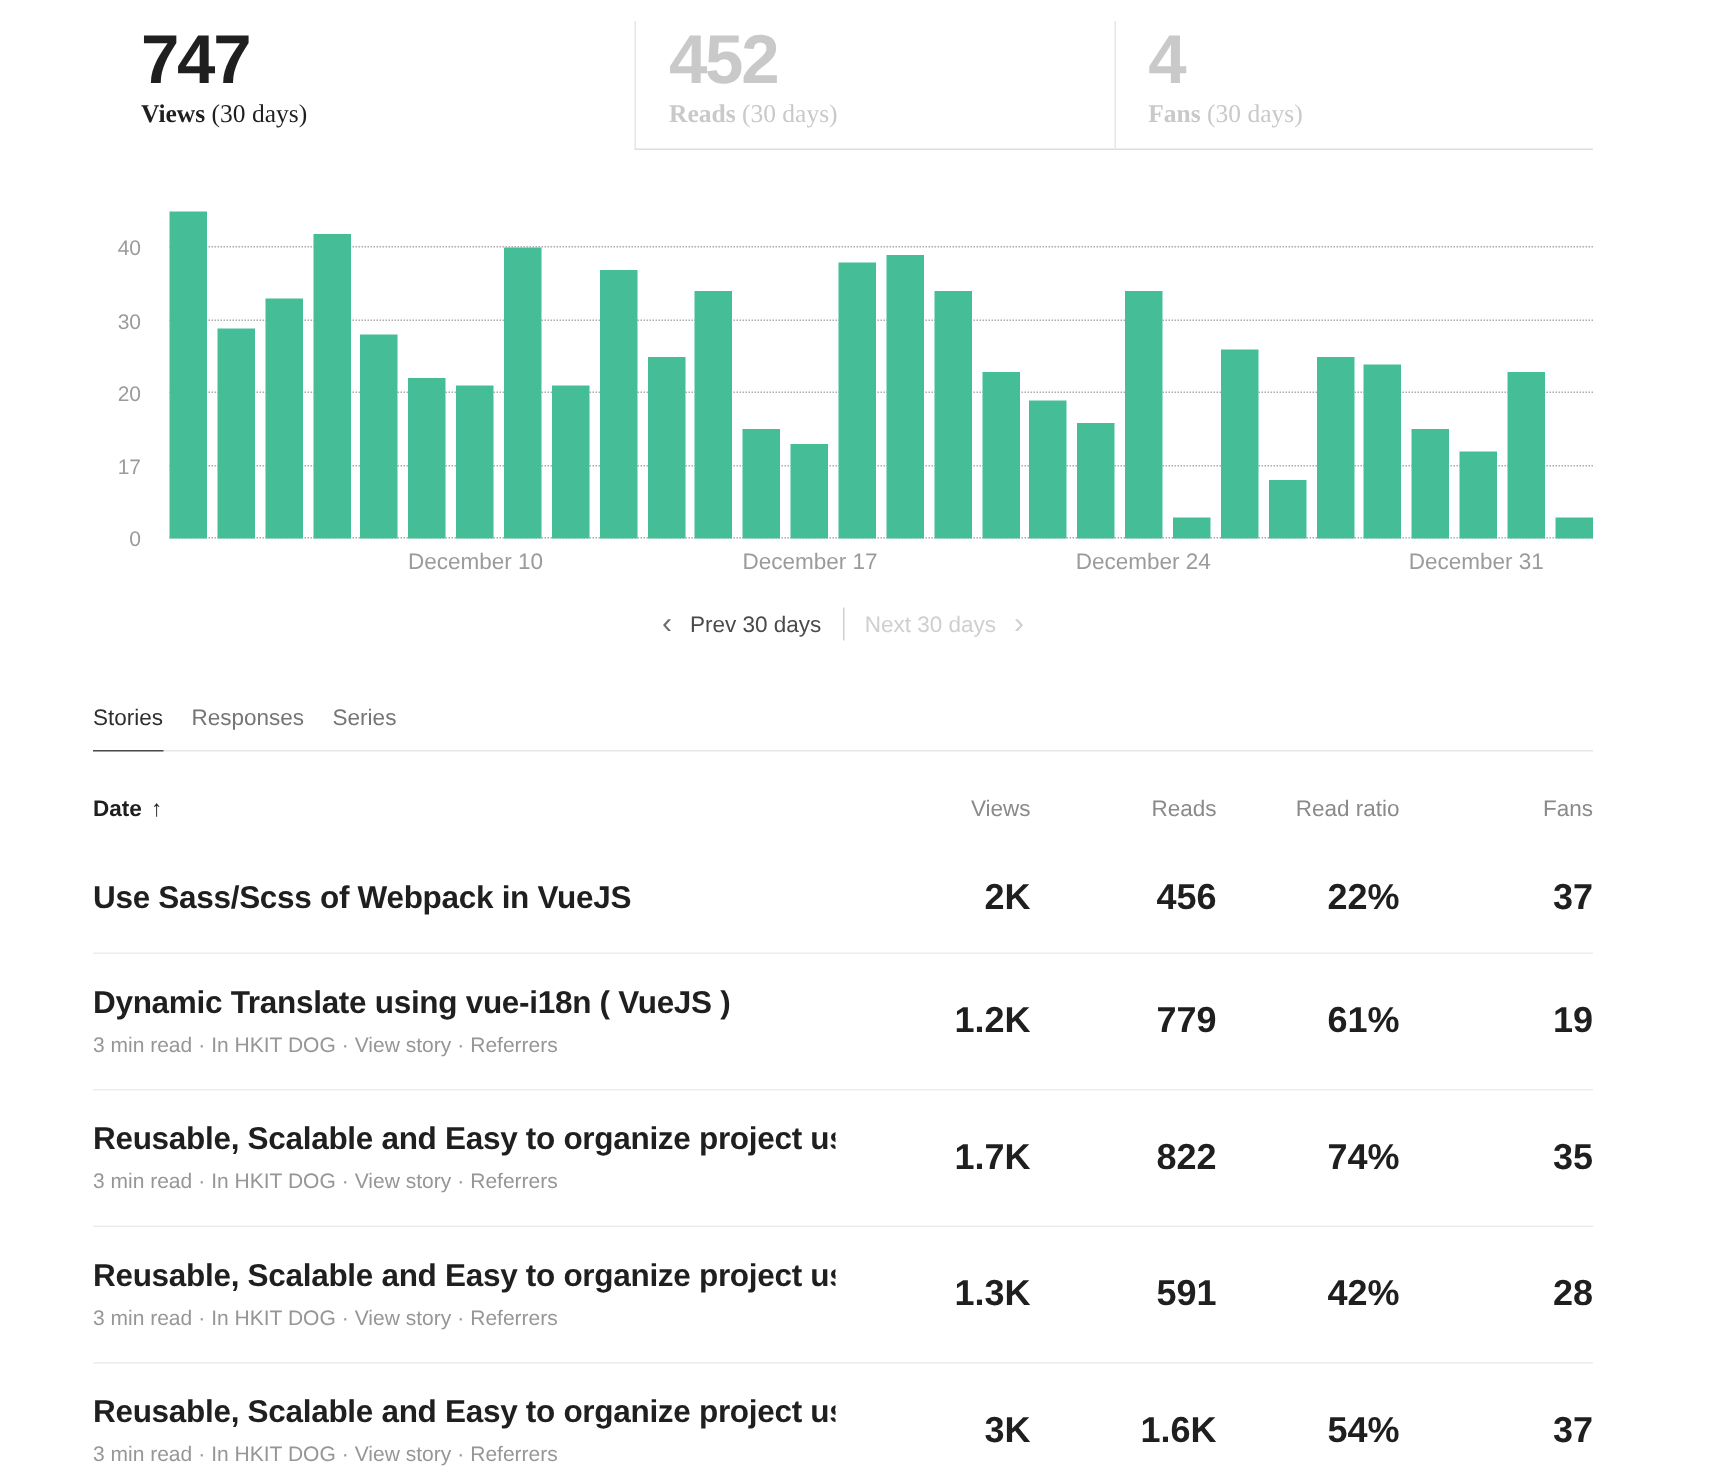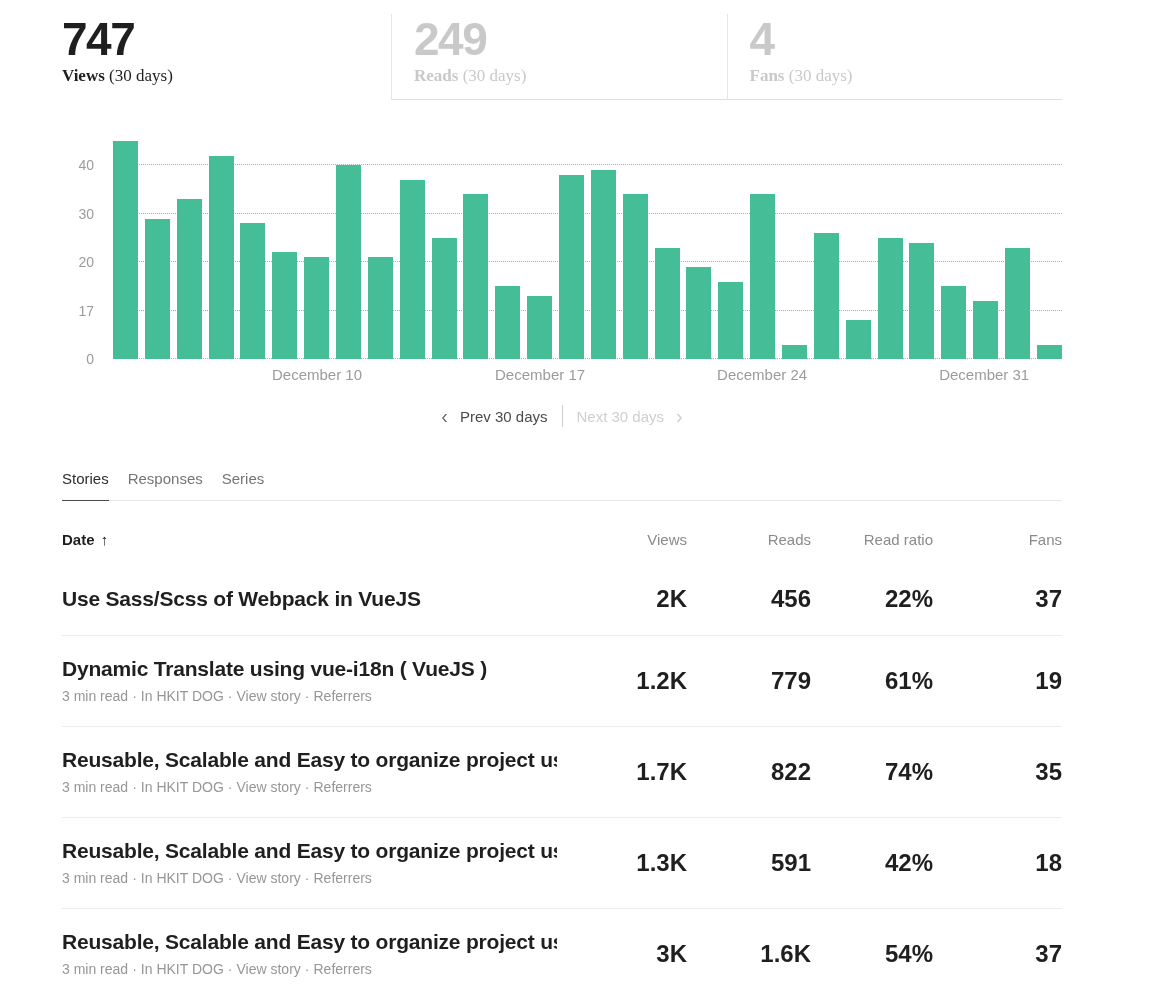--- a/index.html
+++ b/index.html
@@ -7,21 +7,21 @@
   body {
     width:1152px; height:984px; overflow:hidden;
     font-family:"Liberation Sans", sans-serif;
     color:#1f1f1f;
   }
   .content { width:1000px; margin-left:62px; padding-top:14px; }
 
   
   .stats-row { display:flex; width:1000px; }
   .stat-panel { height:86px; padding:2px 0 0 0; cursor:pointer; }
-  .stat-panel:first-child { width:329px; }
+  .stat-panel:first-child { width:329px;margin-left:32px; }
   .stat-panel + .stat-panel {
     flex:1; padding-left:22px;
     border-left:1px solid #e6e6e6;
     border-bottom:1px solid #dedede;
   }
   .stat-number {
     font-size:46px; font-weight:bold; letter-spacing:-1.5px;
     line-height:46px; color:#c9c9c9;
   }
   .stat-label { font-size:17px; color:#c9c9c9; margin-top:4px;font-family:Liberation Serif, serif; }
@@ -92,21 +92,21 @@
   <div class="stats-row">
 
   <div class="stat-panel active">
       <div class="stat-number">747</div>
       <div class="stat-label">
         <span class="metric">Views</span>
         <span>(30 days)</span>
       </div>
     </div>
       <div class="stat-panel">
-      <div class="stat-number">249</div>
+      <div class="stat-number">452</div>
       <div class="stat-label">
         <span class="metric">Reads</span>
         <span>(30 days)</span>
       </div>
     </div>
       <div class="stat-panel">
       <div class="stat-number">4</div>
       <div class="stat-label">
         <span class="metric">Fans</span>
         <span>(30 days)</span>
@@ -247,21 +247,21 @@
       <div class="story-row">
       <div class="row-main">
         <div class="row-title">Reusable, Scalable and Easy to organize project usin...</div>
         <div class="row-sub">
           <span>3 min read</span><span class="dot">·</span><span>In HKIT DOG</span><span class="dot">·</span><span class="sub-link">View story</span><span class="dot">·</span><span class="sub-link">Referrers</span>
         </div>
       </div>
       <div class="cell-num col-views">1.3K</div>
       <div class="cell-num col-reads">591</div>
       <div class="cell-num col-ratio">42%</div>
-      <div class="cell-num col-fans">18</div>
+      <div class="cell-num col-fans">28</div>
     </div>
       <div class="story-row">
       <div class="row-main">
         <div class="row-title">Reusable, Scalable and Easy to organize project usin...</div>
         <div class="row-sub">
           <span>3 min read</span><span class="dot">·</span><span>In HKIT DOG</span><span class="dot">·</span><span class="sub-link">View story</span><span class="dot">·</span><span class="sub-link">Referrers</span>
         </div>
       </div>
       <div class="cell-num col-views">3K</div>
       <div class="cell-num col-reads">1.6K</div>

